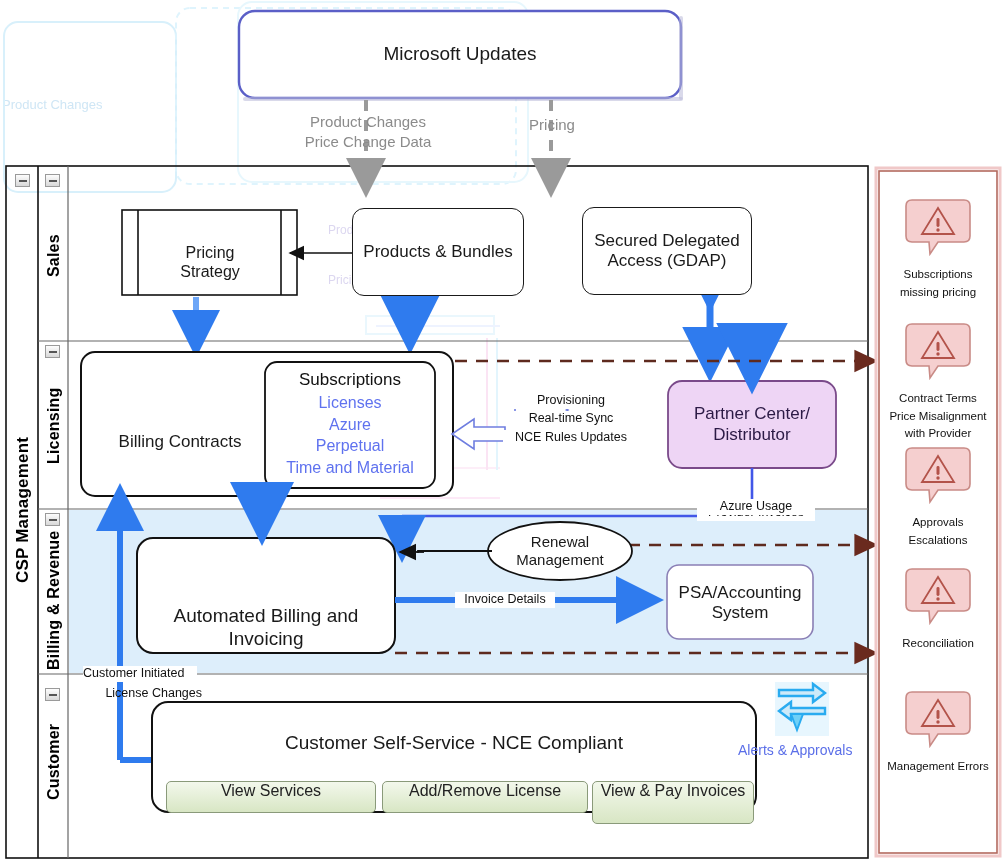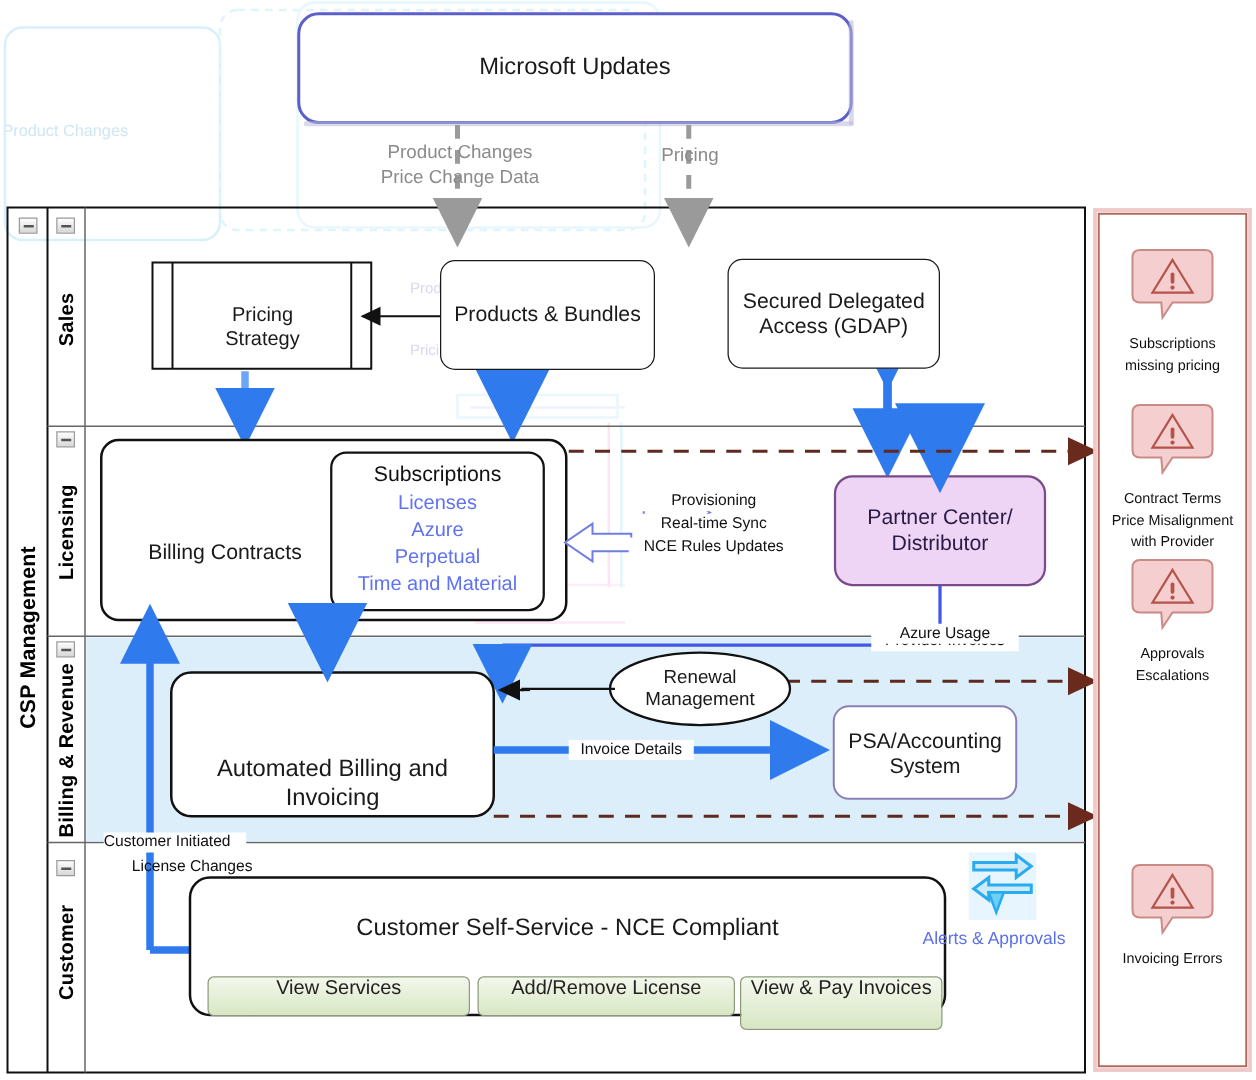--- a/index.html
+++ b/index.html
@@ -273,24 +273,33 @@
   <div class="alertcard" style="left:876px;top:444px;">
     <svg width="124" height="62" viewBox="0 0 124 62">
       <path d="M36,4 L88,4 Q94,4 94,10 L94,40 Q94,46 88,46 L62,46 L54,58 L53,46 L36,46 Q30,46 30,40 L30,10 Q30,4 36,4 Z" fill="#f5cfcf" stroke="#c98b86" stroke-width="1.6"></path>
       <path d="M62,12 L78,38 L46,38 Z" fill="none" stroke="#b3534a" stroke-width="1.8"></path>
       <rect x="60.5" y="22" width="3" height="9" rx="1.4" fill="#b3534a"></rect>
       <circle cx="62" cy="34" r="1.7" fill="#b3534a"></circle>
     </svg>
     <div class="cap ml">Approvals<br>Escalations</div>
   </div>
 
+  <div class="alertcard" style="left:876px;top:565px;">
+    <svg width="124" height="62" viewBox="0 0 124 62">
+      <path d="M36,4 L88,4 Q94,4 94,10 L94,40 Q94,46 88,46 L62,46 L54,58 L53,46 L36,46 Q30,46 30,40 L30,10 Q30,4 36,4 Z" fill="#f5cfcf" stroke="#c98b86" stroke-width="1.6"></path>
+      <path d="M62,12 L78,38 L46,38 Z" fill="none" stroke="#b3534a" stroke-width="1.8"></path>
+      <rect x="60.5" y="22" width="3" height="9" rx="1.4" fill="#b3534a"></rect>
+      <circle cx="62" cy="34" r="1.7" fill="#b3534a"></circle>
+    </svg>
+    <div class="cap ml">Reconciliation</div>
+  </div>
 
   <div class="alertcard" style="left:876px;top:688px;">
     <svg width="124" height="62" viewBox="0 0 124 62">
       <path d="M36,4 L88,4 Q94,4 94,10 L94,40 Q94,46 88,46 L62,46 L54,58 L53,46 L36,46 Q30,46 30,40 L30,10 Q30,4 36,4 Z" fill="#f5cfcf" stroke="#c98b86" stroke-width="1.6"></path>
       <path d="M62,12 L78,38 L46,38 Z" fill="none" stroke="#b3534a" stroke-width="1.8"></path>
       <rect x="60.5" y="22" width="3" height="9" rx="1.4" fill="#b3534a"></rect>
       <circle cx="62" cy="34" r="1.7" fill="#b3534a"></circle>
     </svg>
-    <div class="cap ml">Invoicing Errors</div>
+    <div class="cap ml">Management Errors</div>
   </div>
 
 </div>
 
 </body></html>

